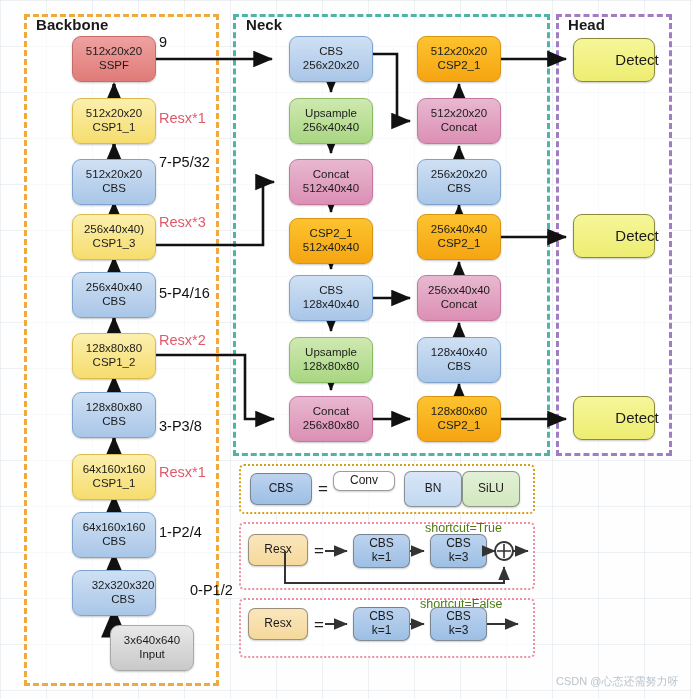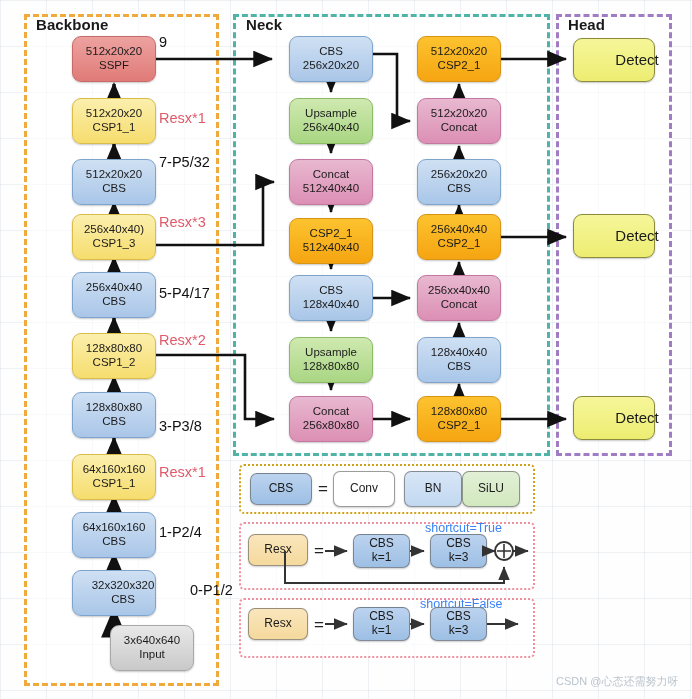--- a/index.html
+++ b/index.html
@@ -120,21 +120,21 @@
   }
   .eq-sign {
     position: absolute;
     font-size: 17px;
     color: #222;
     font-weight: 500;
   }
   .shortcut-lbl {
     position: absolute;
     font-size: 12.5px;
-    color: #3b82f6;
+    color: #4d7c0f;
     white-space: nowrap;
   }
   .watermark {
     position: absolute;
     font-size: 11px;
     color: #b9c3cc;
     white-space: nowrap;
   }
 </style>
 </head>
@@ -252,21 +252,21 @@
     </div>
   <div class="node c-gray" style="left:72px;  top:625px; width:84px; height:46px;">
       <span>3x640x640</span>
       <span>Input</span>
     </div>
 
   <div class="label-txt" style="left:159px; top:34px;">9</div>
   <div class="label-res" style="left:159px; top:110px;">Resx*1</div>
   <div class="label-txt" style="left:159px; top:154px;">7-P5/32</div>
   <div class="label-res" style="left:159px; top:214px;">Resx*3</div>
-  <div class="label-txt" style="left:159px; top:285px;">5-P4/17</div>
+  <div class="label-txt" style="left:159px; top:285px;">5-P4/16</div>
   <div class="label-res" style="left:159px; top:332px;">Resx*2</div>
   <div class="label-txt" style="left:159px; top:418px;">3-P3/8</div>
   <div class="label-res" style="left:159px; top:464px;">Resx*1</div>
   <div class="label-txt" style="left:159px; top:524px;">1-P2/4</div>
   <div class="label-txt" style="left:159px; top:582px;margin-left:31px;">0-P1/2</div>
 
   <div class="node c-blue" style="left:289px; top:36px;  width:84px; height:46px;">
       <span>CBS</span>
       <span>256x20x20</span>
     </div>
@@ -332,21 +332,21 @@
     </div>
   <div class="node c-lyellow detect-node" style="left:573px; top:396px; width:82px; height:44px;">
       <span>Detect</span>
     </div>
 
   <div class="legend-box" style="left:239px; top:464px; width:296px; height:50px; border-color:#d4a017;"></div>
   <div class="lg-node c-cbsblue" style="left:250px; top:473px; width:62px; height:32px;">
       <span>CBS</span>
     </div>
   <div class="eq-sign" style="left:318px; top:479px;">=</div>
-  <div class="lg-node c-white" style="left:333px; top:471px; width:62px; height:36px;">
+  <div class="lg-node c-white" style="left:333px; top:471px; width:62px; height:20px;">
       <span>Conv</span>
     </div>
   <div class="lg-node c-paleblue" style="left:404px; top:471px; width:58px; height:36px;">
       <span>BN</span>
     </div>
   <div class="lg-node c-palegreen" style="left:462px; top:471px; width:58px; height:36px;">
       <span>SiLU</span>
     </div>
 
   <div class="legend-box" style="left:239px; top:522px; width:296px; height:68px; border-color:#f08fa0;"></div>

